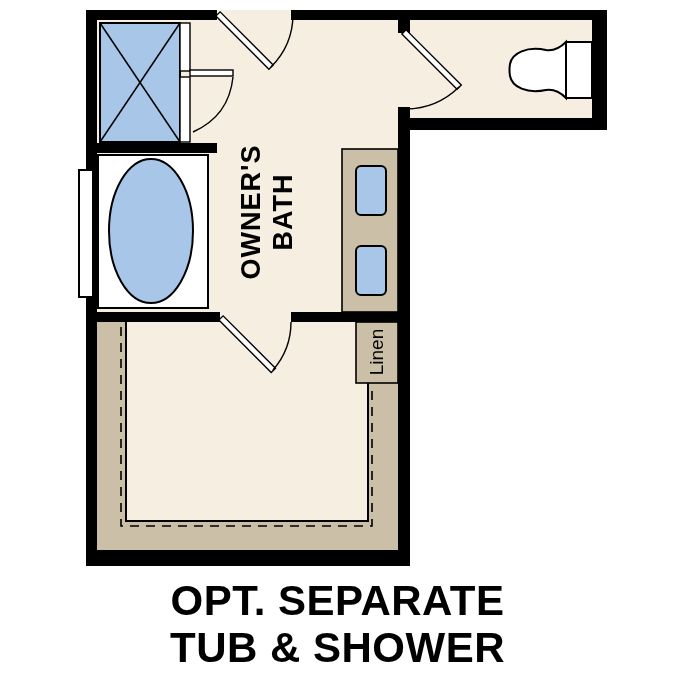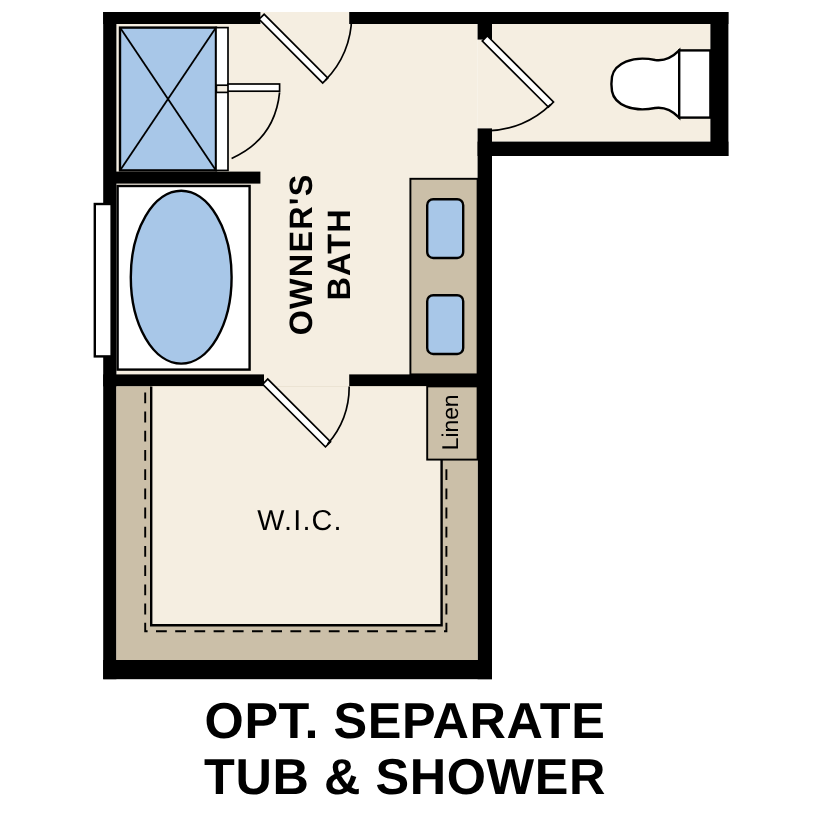--- a/index.html
+++ b/index.html
@@ -121,21 +121,20 @@
       <rect class="glass" x="221" y="315" width="74" height="6" transform="rotate(45 221 318)"></rect>
       <path class="arc" d="M 273 370 A 73 73 0 0 0 291 322"></path>
     </g>
   </svg>
 
   <div class="label owners-bath">
     <div>OWNER'S</div>
     <div>BATH</div>
   </div>
 
-  <div class="label wic-label">W.I.C.</div>
 
   <div class="label linen-label">Linen</div>
 
   <div class="label caption">
     <div>OPT. SEPARATE</div>
     <div>TUB &amp; SHOWER</div>
   </div>
 
 </div>
 

